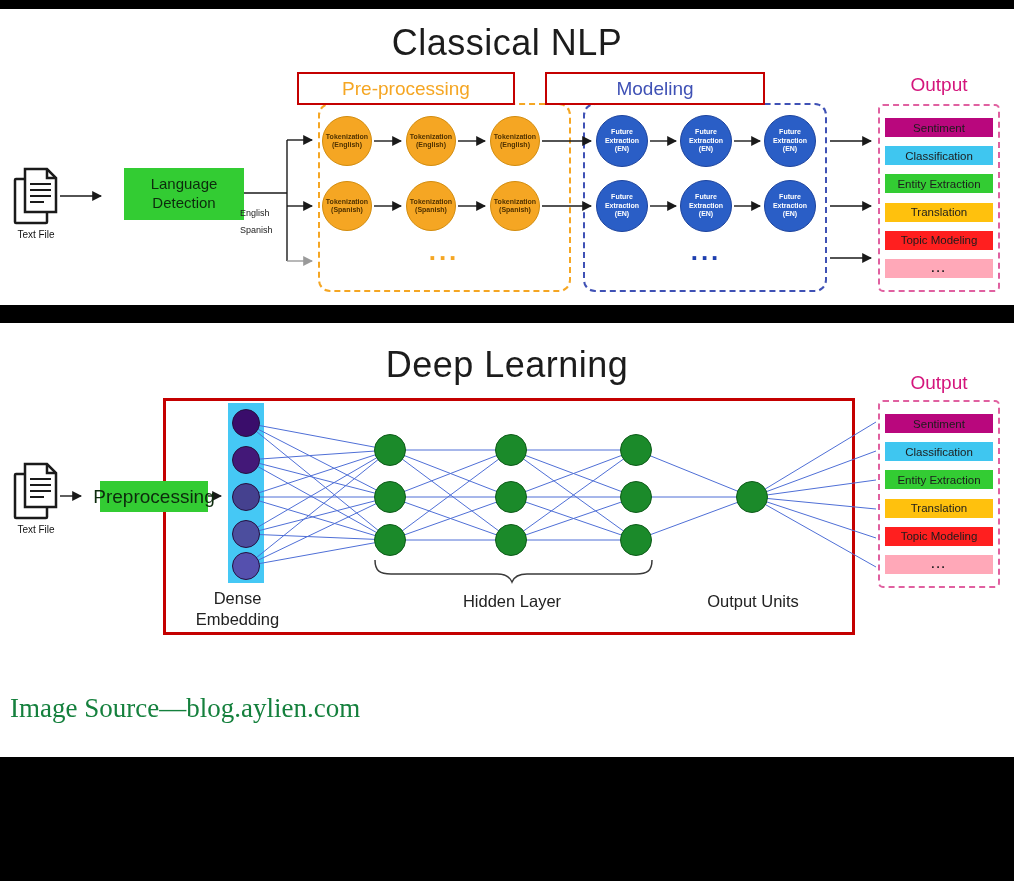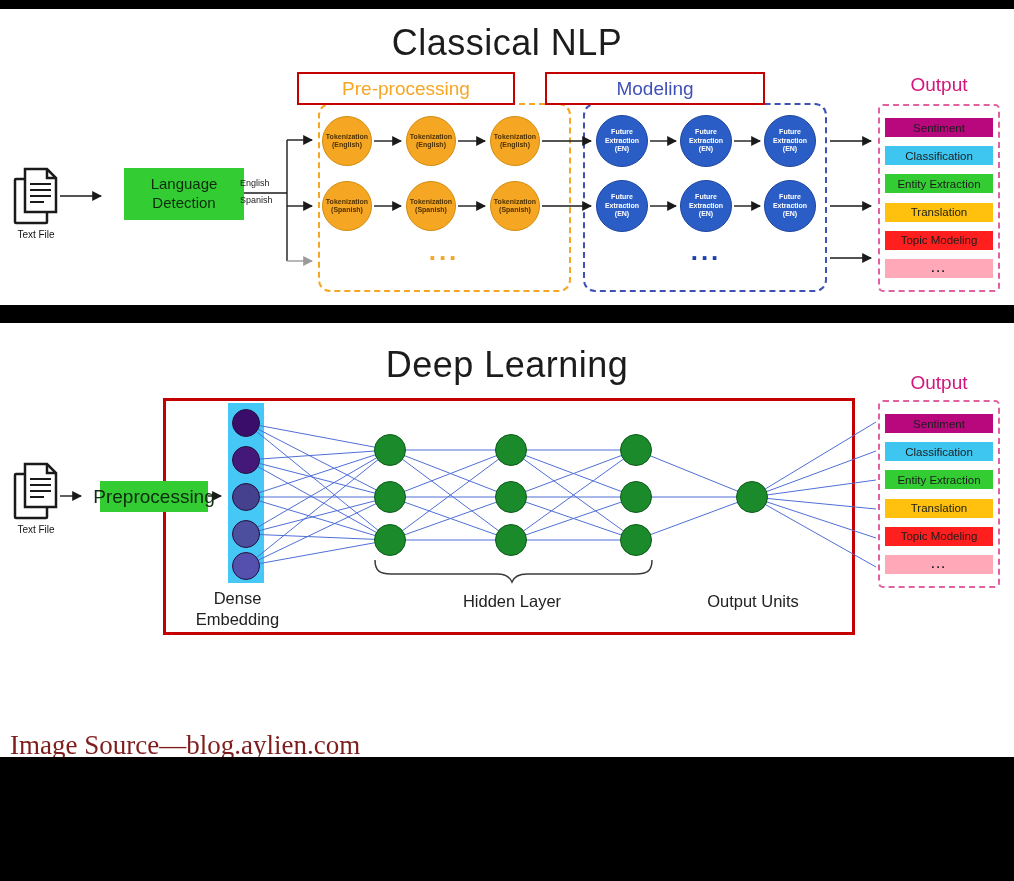--- a/index.html
+++ b/index.html
@@ -26,36 +26,36 @@
 
   .onode, .bnode { position:absolute; border-radius:50%; display:flex; flex-direction:column; align-items:center; justify-content:center; text-align:center; line-height:1.2; z-index:3; }
   .onode { width:50px; height:50px; background:#f5a623; border:1px solid #d28c0e; font-size:7px; font-weight:700; color:#503200; }
   .bnode { width:52px; height:52px; background:#2a5ec6; border:1px solid #1d449e; font-size:7px; font-weight:700; color:#ffffff; }
 
   .ellipsis { position:absolute; font-weight:900; font-size:26px; letter-spacing:3px; text-align:center; width:90px; z-index:3; }
 
   .file-icon { position:absolute; z-index:3; }
   .file-label { position:absolute; font-size:10px; color:#111; text-align:center; z-index:3; }
 
-  .branch-label { position:absolute; font-size:9px; color:#222; z-index:3; }
+  .branch-label { position:absolute; font-size:9px; color:#222; z-index:3;margin-top:30px; }
 
   svg.overlay { position:absolute; left:0; top:0; z-index:2; }
   .arrows path { stroke:#1a1a1a; stroke-width:1.4; fill:none; }
   .arrows path.gray { stroke:#9a9a9a; }
   #nn-lines line { stroke:#4f6fd6; stroke-width:1; }
   .bracket { stroke:#3a3a3a; stroke-width:1.5; fill:none; }
 
   .red-rect { position:absolute; left:163px; top:398px; width:692px; height:237px; border:3px solid #c40000; z-index:0; }
   .embed-rect { position:absolute; left:228px; top:403px; width:36px; height:180px; background:#45c8f5; z-index:1; }
   .enode { position:absolute; width:28px; height:28px; border-radius:50%; border:1px solid #241040; z-index:3; }
   .gnode { position:absolute; width:32px; height:32px; border-radius:50%; background:#1b8a2a; border:1px solid #0e5c1a; z-index:3; }
 
   .nn-label { position:absolute; font-size:16.5px; color:#222; text-align:center; line-height:1.3; z-index:3; }
 
-  .footer-text { position:absolute; left:10px; top:730px; font-family:"Liberation Serif", serif; font-size:27px; color:#7f1d1d; z-index:3; }
+  .footer-text { position:absolute; left:10px; top:693px; font-family:"Liberation Serif", serif; font-size:27px; color:#15803d; z-index:3; }
 </style>
 </head>
 <body>
 
 <div class="page">
 
   <div class="black-bar" style="top:0;height:9px"></div>
 
   <div class="title" style="top:22px">Classical NLP</div>
 

